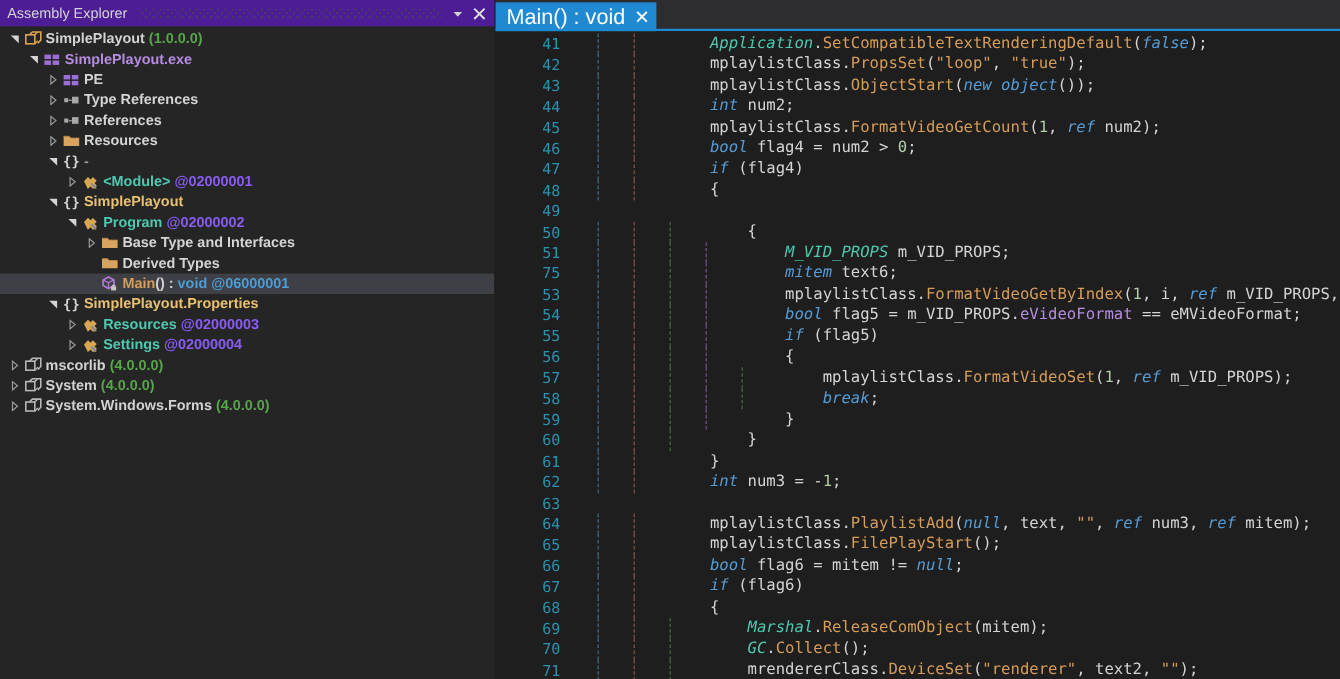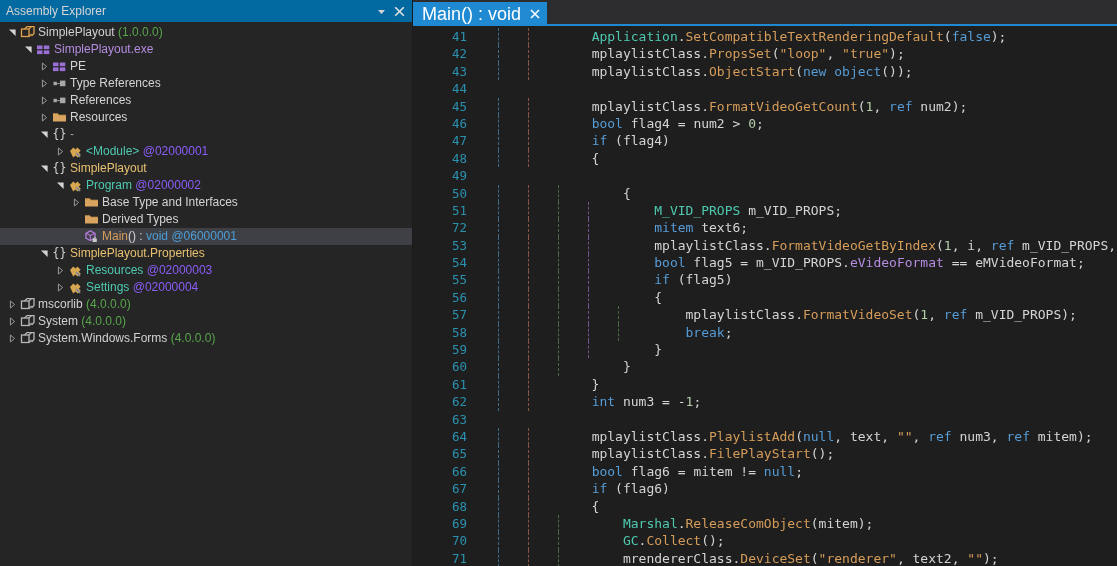--- a/index.html
+++ b/index.html
@@ -15,21 +15,21 @@
   
   #left-panel {
     width: 413px; height: 566px;
     background: #252526;
     display: flex; flex-direction: column;
     flex: 0 0 413px;
     border-right: 1px solid #1b1b1c;
   }
   #panel-header {
     height: 22px; flex: 0 0 22px;
-    background: #0369a1;
+    background: #4c1d95;
     display: flex; align-items: center;
     padding: 0 4px 0 6px;
     position: relative;
   }
   #panel-title {
     color: #d4d4d4; font-size: 12px; line-height: 22px;
     white-space: nowrap; flex: 0 0 auto; padding-right: 6px;
   }
   #panel-grip {
     flex: 1 1 auto; height: 9px; margin: 0 4px;
@@ -41,20 +41,21 @@
     opacity: .85;
   }
   .hdr-btn { width: 18px; height: 18px; display:flex; align-items:center; justify-content:center; flex:0 0 18px; }
   .hdr-btn svg { display:block; }
 
   
   #tree {
     flex: 1 1 auto; overflow: hidden;
     padding-top: 2px;
     background: #252526;
+    font-weight: bold;
   }
   .row {
     height: 17px; display: flex; align-items: center;
     white-space: nowrap; font-size: 12px; color: #d0d0d0;
     position: relative; padding-right: 4px;
   }
   .row.selected { background: #3f3f46; }
   .twisty {
     width: 13px; flex: 0 0 13px; height: 17px;
     display: flex; align-items: center; justify-content: center;
@@ -110,22 +111,22 @@
 
   
   .guide { position: absolute; top: 0; width: 0; border-left: 1px dashed; height: 100%; }
   .g1 { left: 23px;  border-color: #3e6b8a; }
   .g2 { left: 53px;  border-color: #8a5347; }
   .g3 { left: 83px;  border-color: #4a6b41; }
   .g4 { left: 113px; border-color: #77508f; }
   .g5 { left: 143px; border-color: #4a6b41; }
 
   
-  .kw   { color: #569cd6; }
-  .type { color: #4ec9b0; }
+  .kw   { color: #569cd6; font-style: italic; }
+  .type { color: #4ec9b0; font-style: italic; }
   .mth  { color: #d69d5a; }
   .str  { color: #d69d5a; }
   .num  { color: #b5cea8; }
   .pun  { color: #d4d4d4; }
   .id   { color: #d4d4d4; }
   .fld  { color: #b58ce0; }
 </style>
 </head>
 <body>
 
@@ -449,29 +450,29 @@
             </svg>
         </span>
       </div>
     </div>
 
     <div id="editor">
       <div id="code-area">
           <div class="cline"><span class="lnum">41</span><span class="ctext"><span class="guide g1"></span><span class="guide g2"></span><span class="pun">        </span><span class="type">Application</span><span class="pun">.</span><span class="mth">SetCompatibleTextRenderingDefault</span><span class="pun">(</span><span class="kw">false</span><span class="pun">);</span></span></div>
           <div class="cline"><span class="lnum">42</span><span class="ctext"><span class="guide g1"></span><span class="guide g2"></span><span class="pun">        </span><span class="id">mplaylistClass</span><span class="pun">.</span><span class="mth">PropsSet</span><span class="pun">(</span><span class="str">"loop"</span><span class="pun">, </span><span class="str">"true"</span><span class="pun">);</span></span></div>
           <div class="cline"><span class="lnum">43</span><span class="ctext"><span class="guide g1"></span><span class="guide g2"></span><span class="pun">        </span><span class="id">mplaylistClass</span><span class="pun">.</span><span class="mth">ObjectStart</span><span class="pun">(</span><span class="kw">new</span><span class="pun"> </span><span class="kw">object</span><span class="pun">());</span></span></div>
-          <div class="cline"><span class="lnum">44</span></div>
+          <div class="cline"><span class="lnum">44</span><span class="ctext"><span class="guide g1"></span><span class="guide g2"></span><span class="pun">        </span><span class="kw">int</span><span class="id"> num2;</span></span></div>
           <div class="cline"><span class="lnum">45</span><span class="ctext"><span class="guide g1"></span><span class="guide g2"></span><span class="pun">        </span><span class="id">mplaylistClass</span><span class="pun">.</span><span class="mth">FormatVideoGetCount</span><span class="pun">(</span><span class="num">1</span><span class="pun">, </span><span class="kw">ref</span><span class="id"> num2);</span></span></div>
           <div class="cline"><span class="lnum">46</span><span class="ctext"><span class="guide g1"></span><span class="guide g2"></span><span class="pun">        </span><span class="kw">bool</span><span class="id"> flag4 = num2 &gt; </span><span class="num">0</span><span class="pun">;</span></span></div>
           <div class="cline"><span class="lnum">47</span><span class="ctext"><span class="guide g1"></span><span class="guide g2"></span><span class="pun">        </span><span class="kw">if</span><span class="id"> (flag4)</span></span></div>
           <div class="cline"><span class="lnum">48</span><span class="ctext"><span class="guide g1"></span><span class="guide g2"></span><span class="pun">        {</span></span></div>
           <div class="cline"><span class="lnum">49</span></div>
           <div class="cline"><span class="lnum">50</span><span class="ctext"><span class="guide g1"></span><span class="guide g2"></span><span class="guide g3"></span><span class="pun">            {</span></span></div>
           <div class="cline"><span class="lnum">51</span><span class="ctext"><span class="guide g1"></span><span class="guide g2"></span><span class="guide g3"></span><span class="guide g4"></span><span class="pun">                </span><span class="type">M_VID_PROPS</span><span class="id"> m_VID_PROPS;</span></span></div>
-          <div class="cline"><span class="lnum">72</span><span class="ctext"><span class="guide g1"></span><span class="guide g2"></span><span class="guide g3"></span><span class="guide g4"></span><span class="pun">                </span><span class="kw">mitem</span><span class="id"> text6;</span></span></div>
+          <div class="cline"><span class="lnum">75</span><span class="ctext"><span class="guide g1"></span><span class="guide g2"></span><span class="guide g3"></span><span class="guide g4"></span><span class="pun">                </span><span class="kw">mitem</span><span class="id"> text6;</span></span></div>
           <div class="cline"><span class="lnum">53</span><span class="ctext"><span class="guide g1"></span><span class="guide g2"></span><span class="guide g3"></span><span class="guide g4"></span><span class="pun">                </span><span class="id">mplaylistClass</span><span class="pun">.</span><span class="mth">FormatVideoGetByIndex</span><span class="pun">(</span><span class="num">1</span><span class="id">, i, </span><span class="kw">ref</span><span class="id"> m_VID_PROPS, </span></span></div>
           <div class="cline"><span class="lnum">54</span><span class="ctext"><span class="guide g1"></span><span class="guide g2"></span><span class="guide g3"></span><span class="guide g4"></span><span class="pun">                </span><span class="kw">bool</span><span class="id"> flag5 = m_VID_PROPS.</span><span class="fld">eVideoFormat</span><span class="id"> == eMVideoFormat;</span></span></div>
           <div class="cline"><span class="lnum">55</span><span class="ctext"><span class="guide g1"></span><span class="guide g2"></span><span class="guide g3"></span><span class="guide g4"></span><span class="pun">                </span><span class="kw">if</span><span class="id"> (flag5)</span></span></div>
           <div class="cline"><span class="lnum">56</span><span class="ctext"><span class="guide g1"></span><span class="guide g2"></span><span class="guide g3"></span><span class="guide g4"></span><span class="pun">                {</span></span></div>
           <div class="cline"><span class="lnum">57</span><span class="ctext"><span class="guide g1"></span><span class="guide g2"></span><span class="guide g3"></span><span class="guide g4"></span><span class="guide g5"></span><span class="pun">                    </span><span class="id">mplaylistClass</span><span class="pun">.</span><span class="mth">FormatVideoSet</span><span class="pun">(</span><span class="num">1</span><span class="pun">, </span><span class="kw">ref</span><span class="id"> m_VID_PROPS);</span></span></div>
           <div class="cline"><span class="lnum">58</span><span class="ctext"><span class="guide g1"></span><span class="guide g2"></span><span class="guide g3"></span><span class="guide g4"></span><span class="guide g5"></span><span class="pun">                    </span><span class="kw">break</span><span class="pun">;</span></span></div>
           <div class="cline"><span class="lnum">59</span><span class="ctext"><span class="guide g1"></span><span class="guide g2"></span><span class="guide g3"></span><span class="guide g4"></span><span class="pun">                }</span></span></div>
           <div class="cline"><span class="lnum">60</span><span class="ctext"><span class="guide g1"></span><span class="guide g2"></span><span class="guide g3"></span><span class="pun">            }</span></span></div>
           <div class="cline"><span class="lnum">61</span><span class="ctext"><span class="guide g1"></span><span class="guide g2"></span><span class="pun">        }</span></span></div>
           <div class="cline"><span class="lnum">62</span><span class="ctext"><span class="guide g1"></span><span class="guide g2"></span><span class="pun">        </span><span class="kw">int</span><span class="id"> num3 = -</span><span class="num">1</span><span class="pun">;</span></span></div>

